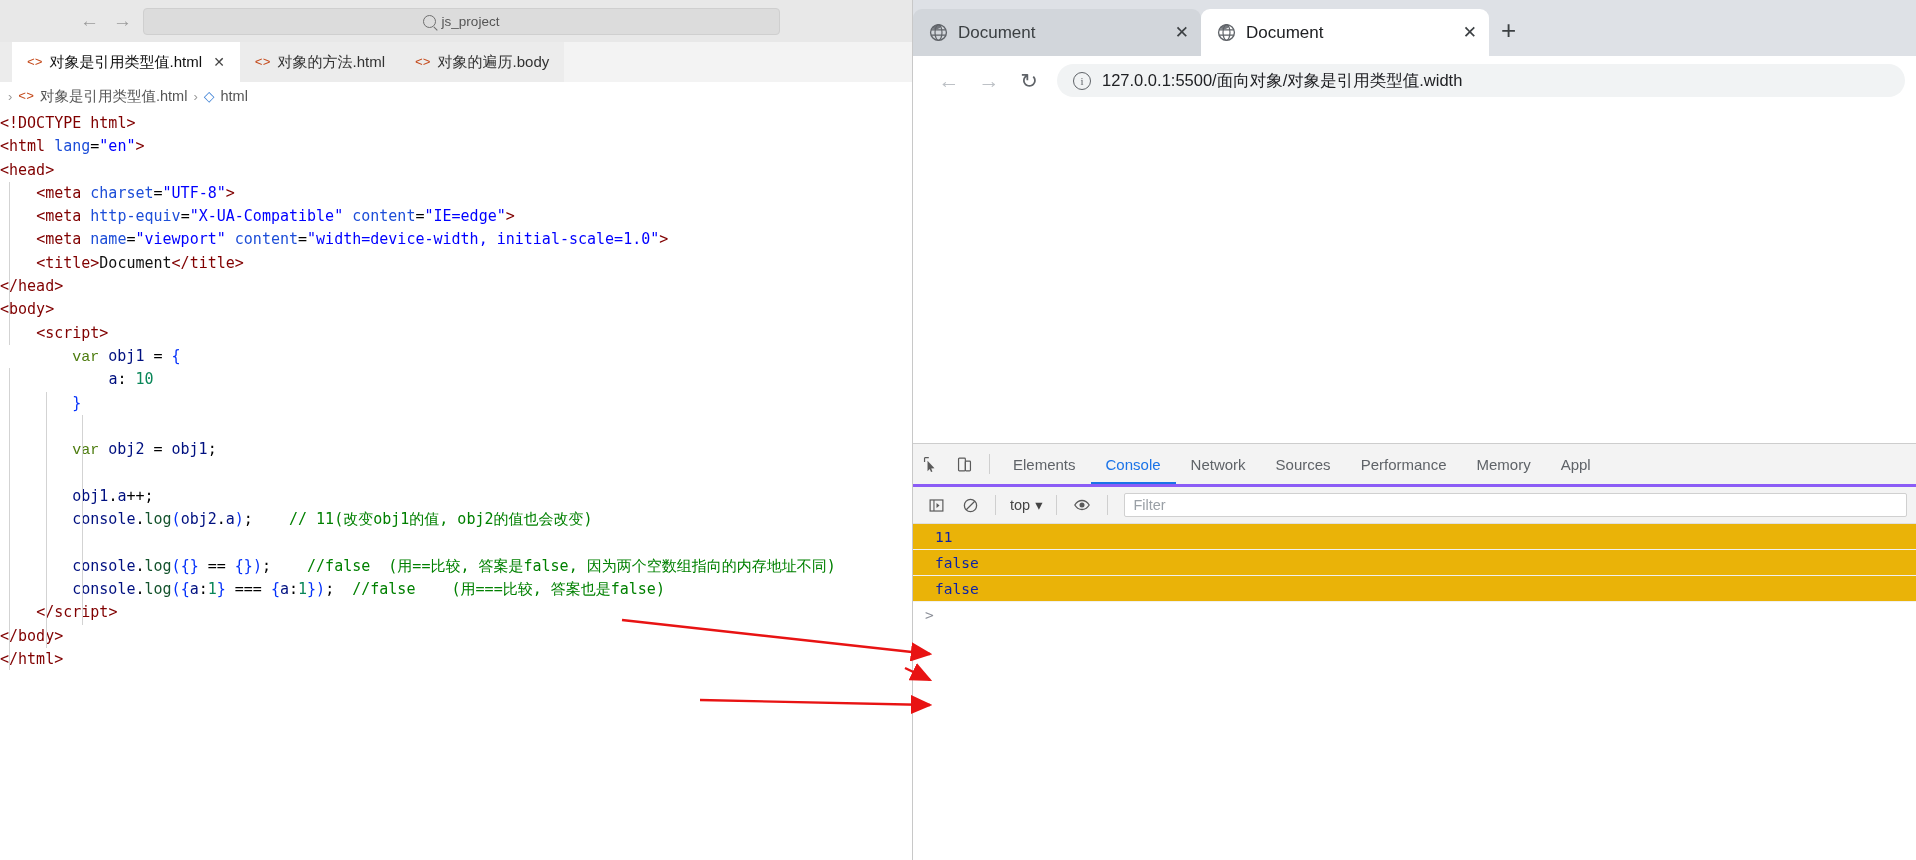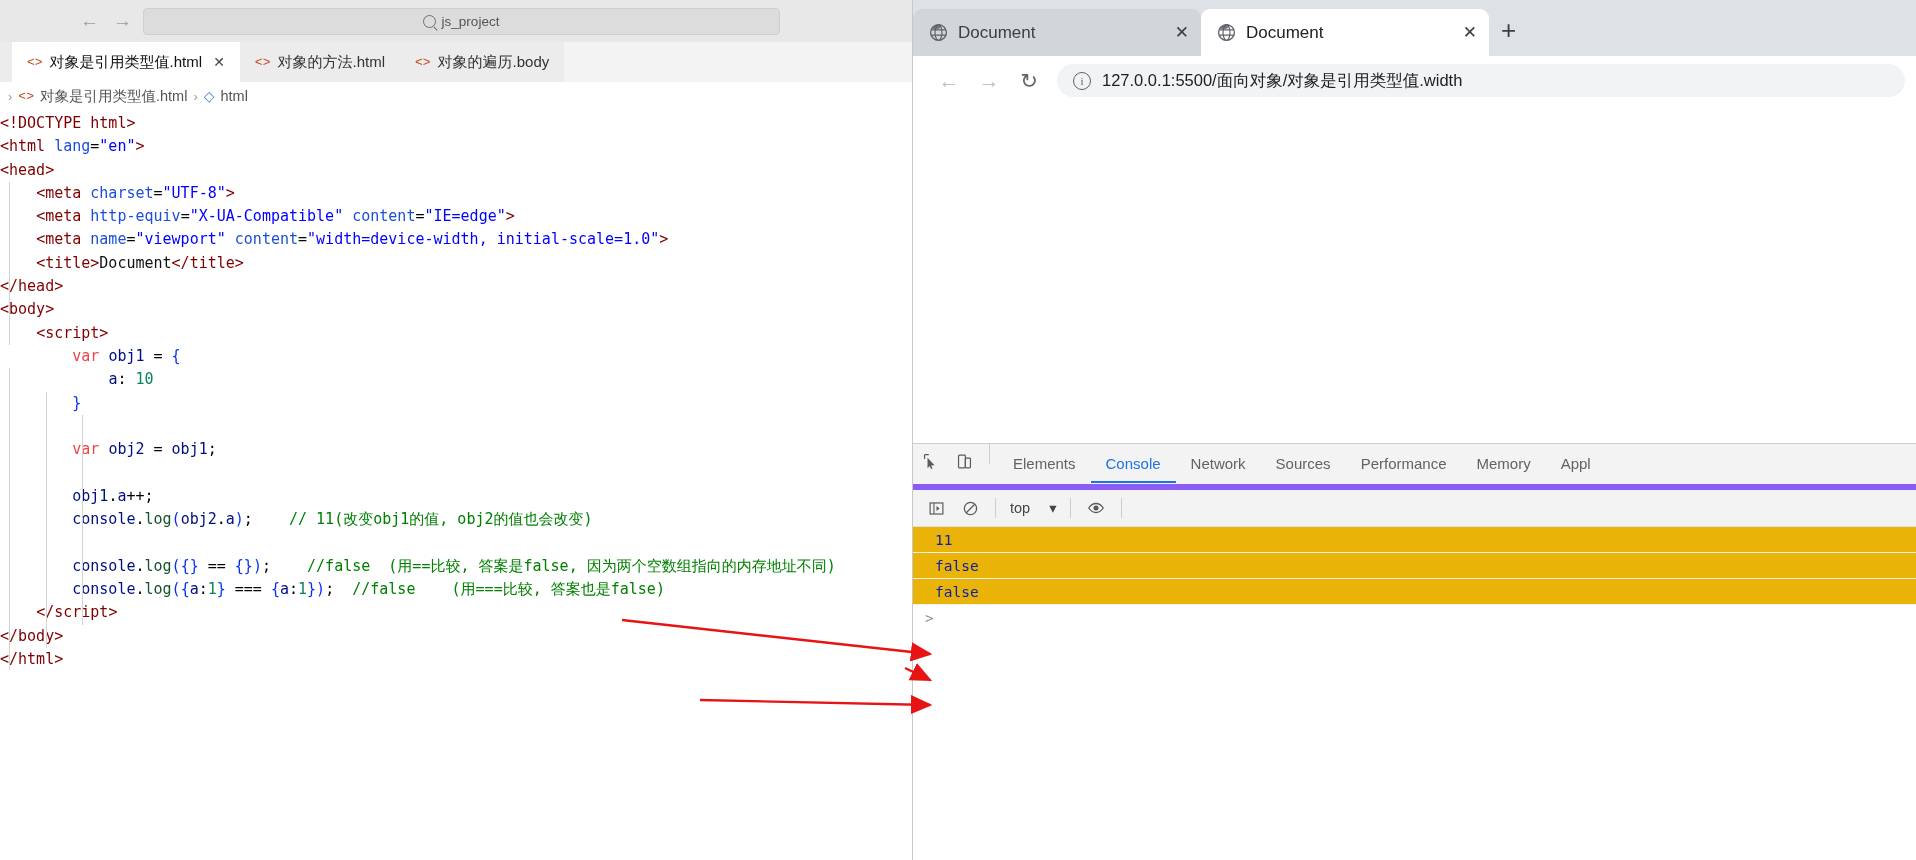--- a/index.html
+++ b/index.html
@@ -58,21 +58,21 @@
     font-size:15px;line-height:23.3px;
     padding-left:0px;padding-top:2px;white-space:pre;
     color:#000;
   }
   .cl{height:23.3px;white-space:pre;}
   .tagbr{color:#800000;}
   .tag{color:#800000;}
   .attr{color:#1d4ed8;}
   .val{color:#0000ff;}
   .txt{color:#111;}
-  .kw{color:#ef4444;}
+  .kw{color:#4d7c0f;font-family:Liberation Mono, monospace;}
   .id{color:#001080;}
   .num{color:#098658;}
   .punct{color:#000000;}
   .brace-b{color:#0431fa;}
   .cmt{color:#008000;}
   .fn{color:#14532d;}
 
   
   .guide{position:absolute;width:1px;background:#d3d3d3;}
 
@@ -104,27 +104,27 @@
     display:flex;align-items:center;justify-content:center;font-size:11px;color:#5f6368;flex:0 0 16px;
     font-family:"Liberation Serif",serif;}
 
   .ch-viewport{height:349px;background:#fff;}
 
   .devtools{
     position:absolute;left:0;right:0;top:443px;bottom:0;background:#fff;
     border-top:1px solid #cdcdcd;
     font-size:14.5px;color:#5a5a5a;
   }
-  .dt-tabrow{height:40px;display:flex;align-items:flex-start;gap:0;border-bottom:6px solid #8b5cf6;background:#f3f3f3;}
+  .dt-tabrow{height:40px;display:flex;align-items:center;gap:0;border-bottom:3px solid #8b5cf6;background:#f3f3f3;}
   .dt-toolico{width:34px;height:34px;display:flex;align-items:center;justify-content:center;color:#5a5a5a;}
   .dt-divider{width:1px;height:20px;background:#cfcfcf;margin:0 8px;}
   .dt-tab{padding:0 15px;height:39px;display:flex;align-items:center;font-size:15px;color:#5f6368;white-space:nowrap;}
   .dt-tab.active{color:#1a73e8;box-shadow:inset 0 -2px 0 #1a73e8;}
   .dt-barrow{height:36px;display:flex;align-items:center;background:#f3f3f3;border-bottom:1px solid #e0e0e0;padding-left:6px;}
-  .dt-sel{display:flex;align-items:center;gap:19px;font-size:14.5px;color:#444;padding:0 6px;}
+  .dt-sel{display:flex;align-items:center;gap:5px;font-size:14.5px;color:#444;padding:0 6px;}
   .dt-filter{
     flex:1;height:22px;background:#fff;border:1px solid #d0d0d0;border-radius:2px;margin:0 10px 0 8px;
     display:flex;align-items:center;padding:0 8px;color:#9aa0a6;font-size:14.5px;
   }
   .dt-console{background:#eab308;font-family:"DejaVu Sans Mono","Liberation Mono",monospace;font-size:14.5px;}
   .dt-line{height:25px;display:flex;align-items:center;padding-left:22px;border-bottom:1px solid #f0f0f0;color:#0d22a8;}
   .dt-prompt{height:25px;display:flex;align-items:center;padding-left:12px;color:#8c9099;font-family:"DejaVu Sans Mono",monospace;}
 
   .arrows{position:absolute;left:0;top:0;width:1916px;height:860px;pointer-events:none;}
 </style>
@@ -258,20 +258,23 @@
           <span>▾</span>
         </div>
         <div class="dt-divider"></div>
         <div class="dt-toolico">
           <svg width="18" height="18" viewBox="0 0 20 20">
             <path d="M10 5c4 0 7 3.4 8 5-1 1.6-4 5-8 5s-7-3.4-8-5c1-1.6 4-5 8-5z" fill="none" stroke="#5a5a5a" stroke-width="1.4"></path>
             <circle cx="10" cy="10" r="2.8" fill="#5a5a5a"></circle>
           </svg>
         </div>
         <div class="dt-divider"></div>
+        <div class="dt-filter">
+          <span>Filter</span>
+        </div>
       </div>
 
       <div class="dt-console" id="consoleOut">
           <div class="dt-line">11</div>
           <div class="dt-line">false</div>
           <div class="dt-line">false</div>
         </div>
       <div class="dt-prompt">&gt;</div>
     </div>
   </div>

